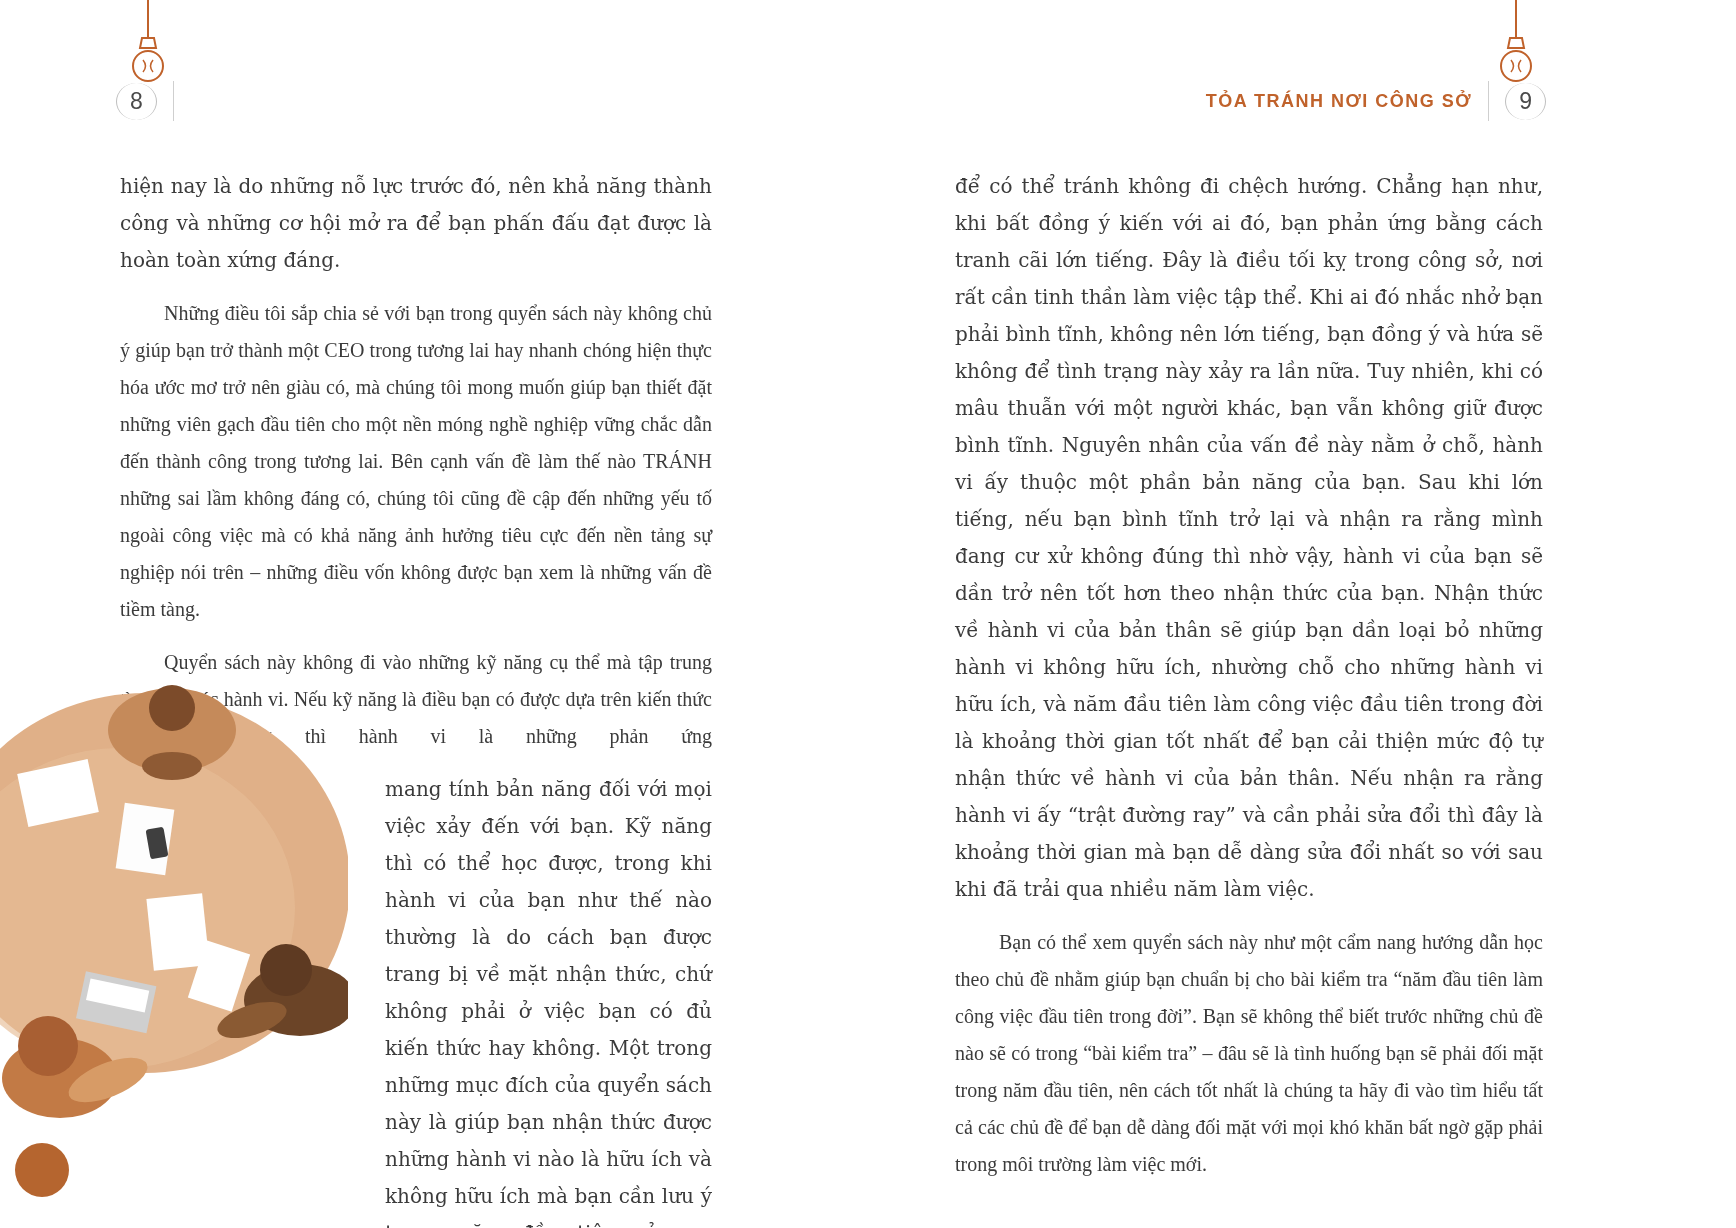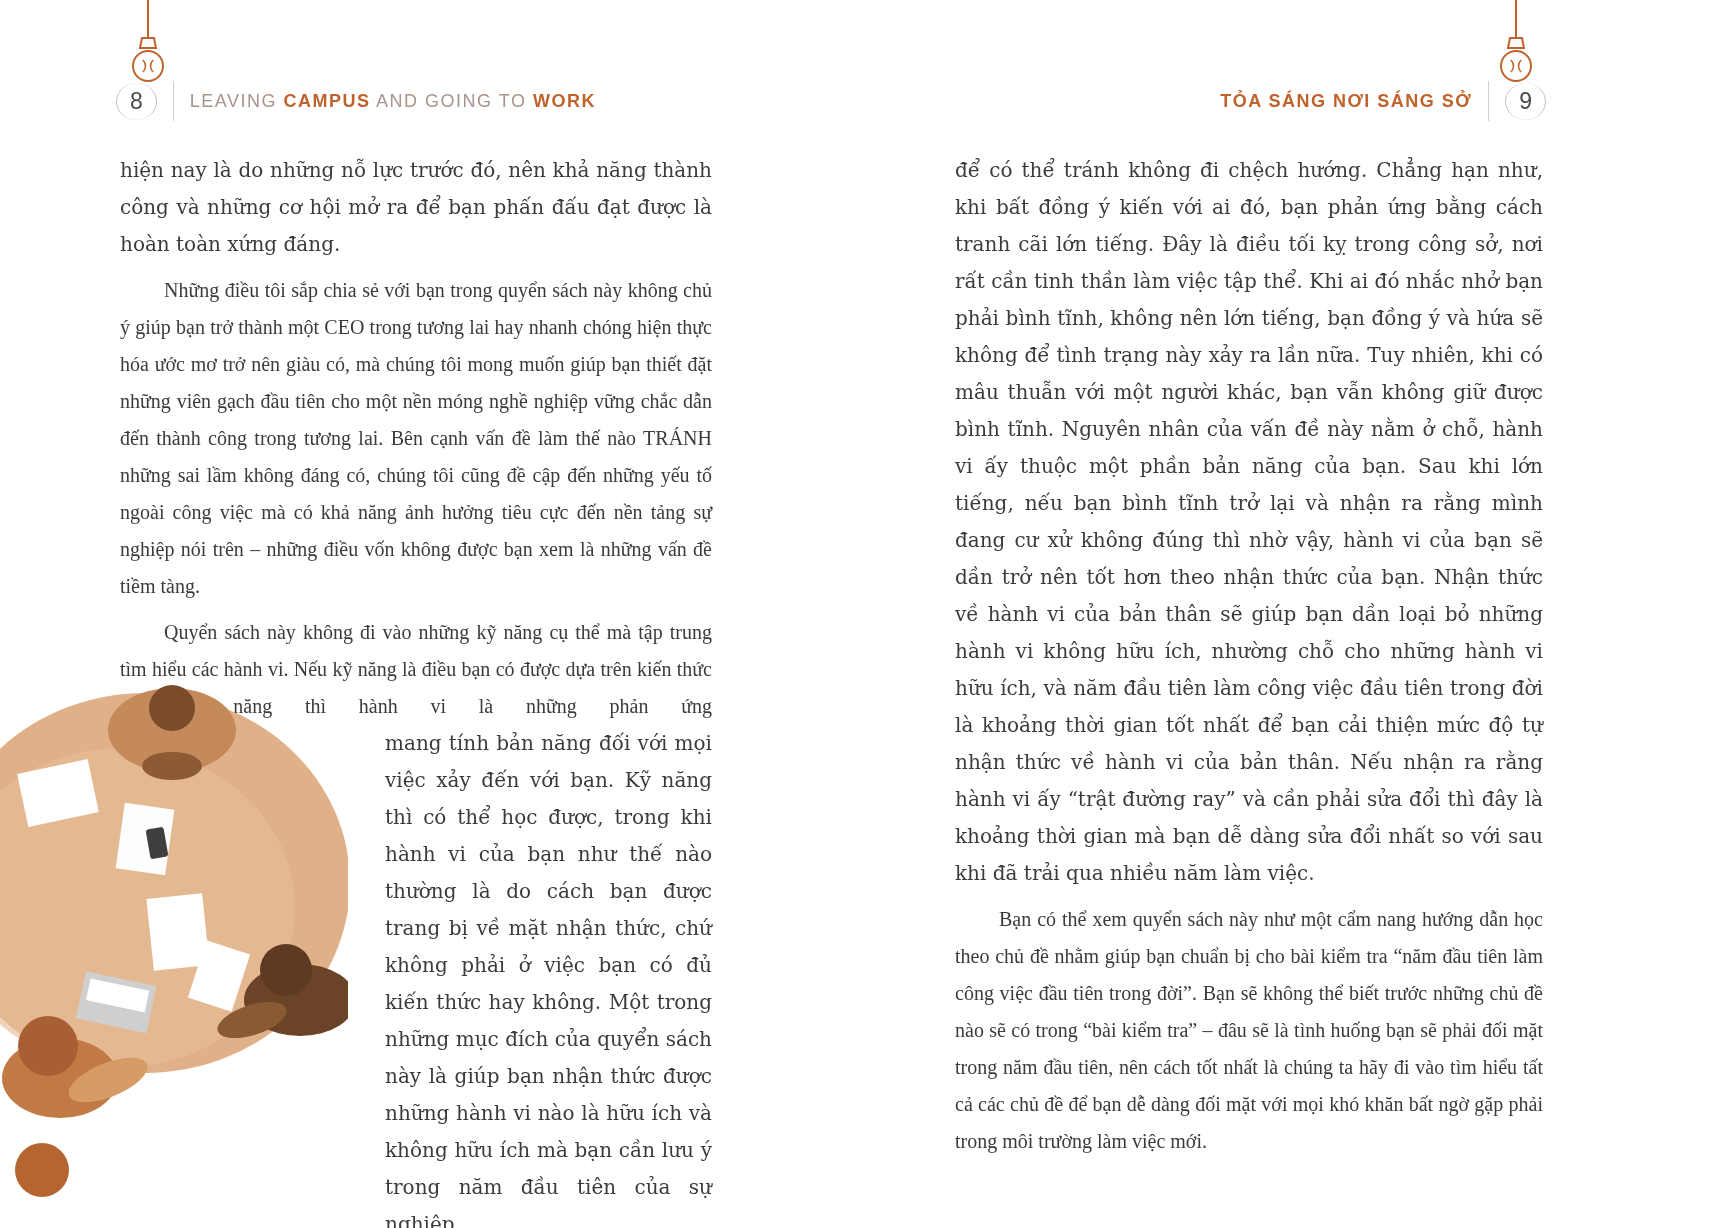--- a/index.html
+++ b/index.html
@@ -40,21 +40,21 @@
   .right-title { color:#c0622b; font-weight:bold; }
 
   
   .text-col {
     position:absolute; top:152px;
     font-size:20px; line-height:37px;
     text-align:justify;
   }
   .col-left  { left:120px; width:592px; }
   .col-right { left:955px; width:588px; }
-  .text-col p { margin:0 0 9px 0; }
+  .text-col p { margin:16px 0 9px 0; }
   p.indent { text-indent:44px;font-family:Liberation Serif, serif; }
   p.intro-wrap { margin-bottom:0; text-align-last:justify; }
   p.wrapped { margin-left:265px; }
 
   
   .illus { position:absolute; left:0; top:648px; }
 </style>
 </head>
 <body>
 
@@ -70,25 +70,24 @@
   <svg class="bulb bulb-right" width="48" height="100" viewBox="0 0 48 100">
     <line x1="24" y1="0" x2="24" y2="38" stroke="#c0622b" stroke-width="2"></line>
     <path d="M18 38 h12 l2 10 h-16 z" fill="none" stroke="#c0622b" stroke-width="2"></path>
     <circle cx="24" cy="66" r="15" fill="none" stroke="#c0622b" stroke-width="2"></circle>
     <path d="M19 60 q5 6 0 12 M29 60 q-5 6 0 12" fill="none" stroke="#c0622b" stroke-width="1.5"></path>
   </svg>
 
   <div class="page-header header-left">
     <span class="pagenum">8</span>
     <span class="vsep"></span>
-    <div class="header-title"><span class="mut">LEAVING </span><span class="acc">CAMPUS</span><span class="mut"> AND GOING TO </span><span class="acc">WORK</span></div>
   </div>
 
   <div class="page-header header-right">
-    <div class="header-title right-title">TỎA SÁNG NƠI SÁNG SỞ</div>
+    <div class="header-title right-title">TỎA TRÁNH NƠI CÔNG SỞ</div>
     <span class="vsep"></span>
     <span class="pagenum">9</span>
   </div>
 
   <div class="text-col col-left">
     <p>hiện nay là do những nỗ lực trước đó, nên khả năng thành công và những cơ hội mở ra để bạn phấn đấu đạt được là hoàn toàn xứng đáng.</p>
     <p class="indent">Những điều tôi sắp chia sẻ với bạn trong quyển sách này không chủ ý giúp bạn trở thành một CEO trong tương lai hay nhanh chóng hiện thực hóa ước mơ trở nên giàu có, mà chúng tôi mong muốn giúp bạn thiết đặt những viên gạch đầu tiên cho một nền móng nghề nghiệp vững chắc dẫn đến thành công trong tương lai. Bên cạnh vấn đề làm thế nào TRÁNH những sai lầm không đáng có, chúng tôi cũng đề cập đến những yếu tố ngoài công việc mà có khả năng ảnh hưởng tiêu cực đến nền tảng sự nghiệp nói trên – những điều vốn không được bạn xem là những vấn đề tiềm tàng.</p>
     <p class="indent intro-wrap">Quyển sách này không đi vào những kỹ năng cụ thể mà tập trung tìm hiểu các hành vi. Nếu kỹ năng là điều bạn có được dựa trên kiến thức và khả năng thì hành vi là những phản ứng</p>
     <p class="wrapped">mang tính bản năng đối với mọi việc xảy đến với bạn. Kỹ năng thì có thể học được, trong khi hành vi của bạn như thế nào thường là do cách bạn được trang bị về mặt nhận thức, chứ không phải ở việc bạn có đủ kiến thức hay không. Một trong những mục đích của quyển sách này là giúp bạn nhận thức được những hành vi nào là hữu ích và không hữu ích mà bạn cần lưu ý trong năm đầu tiên của sự nghiệp</p>
   </div>

